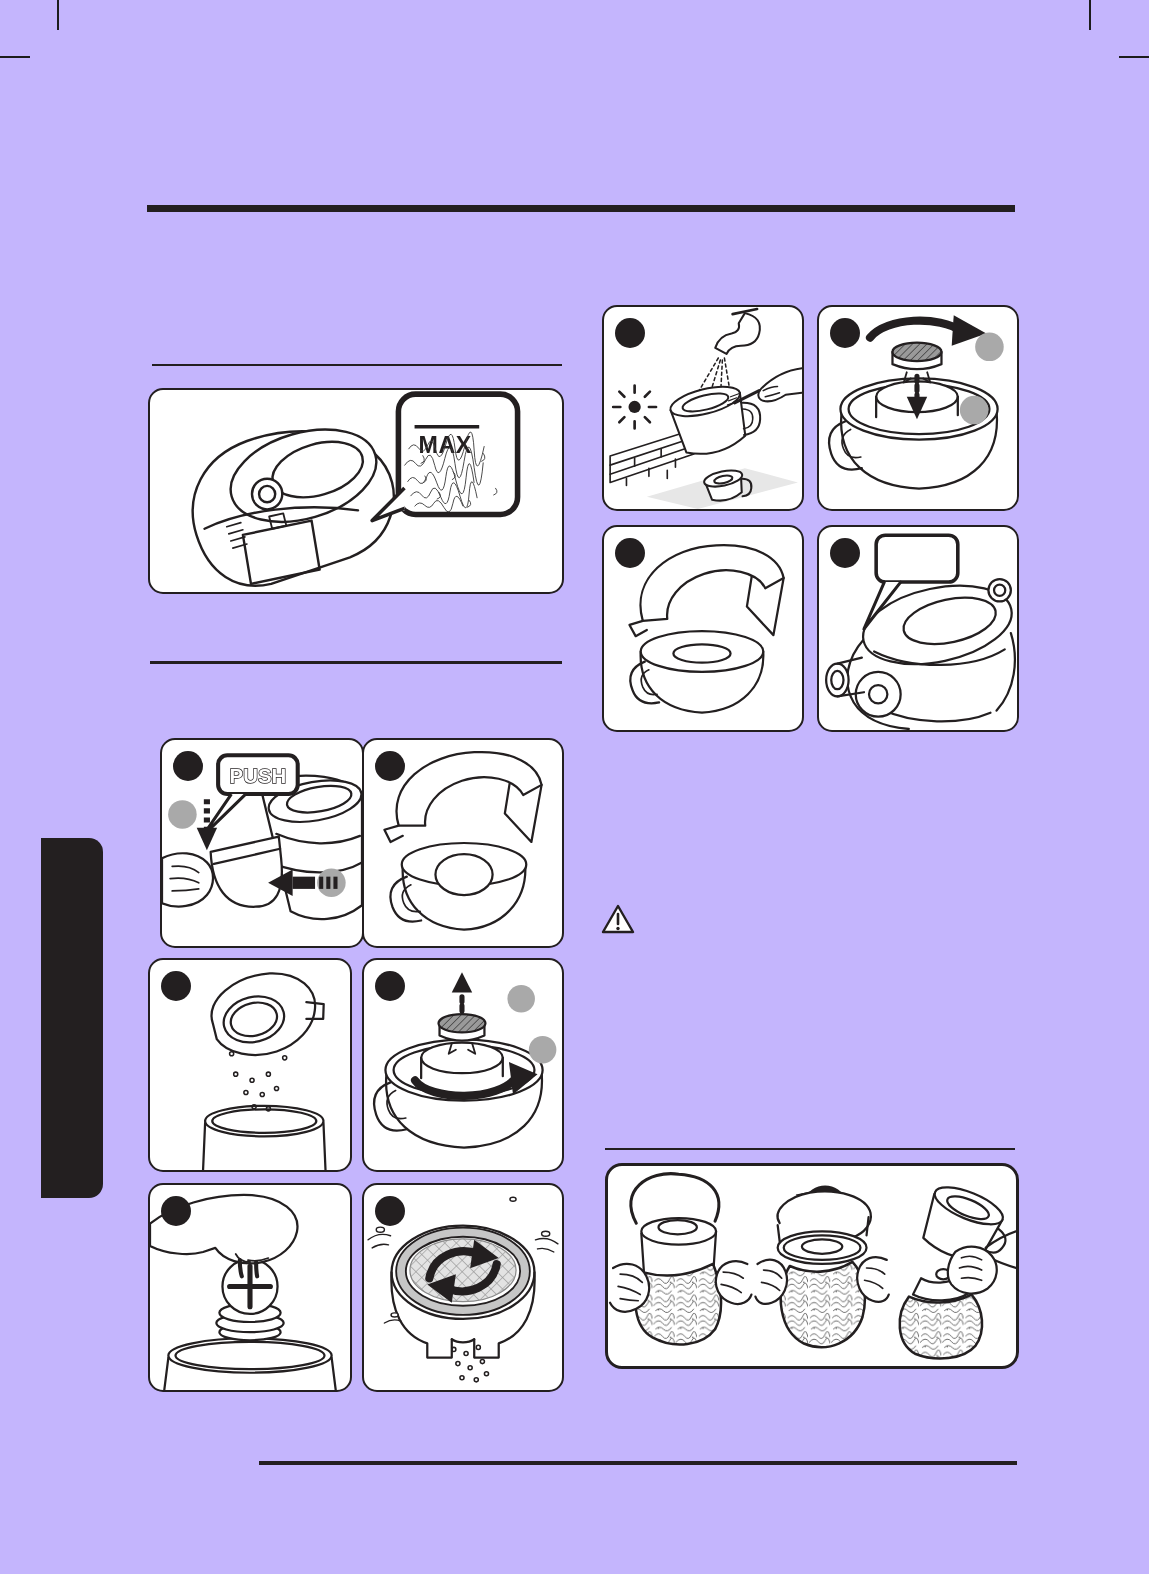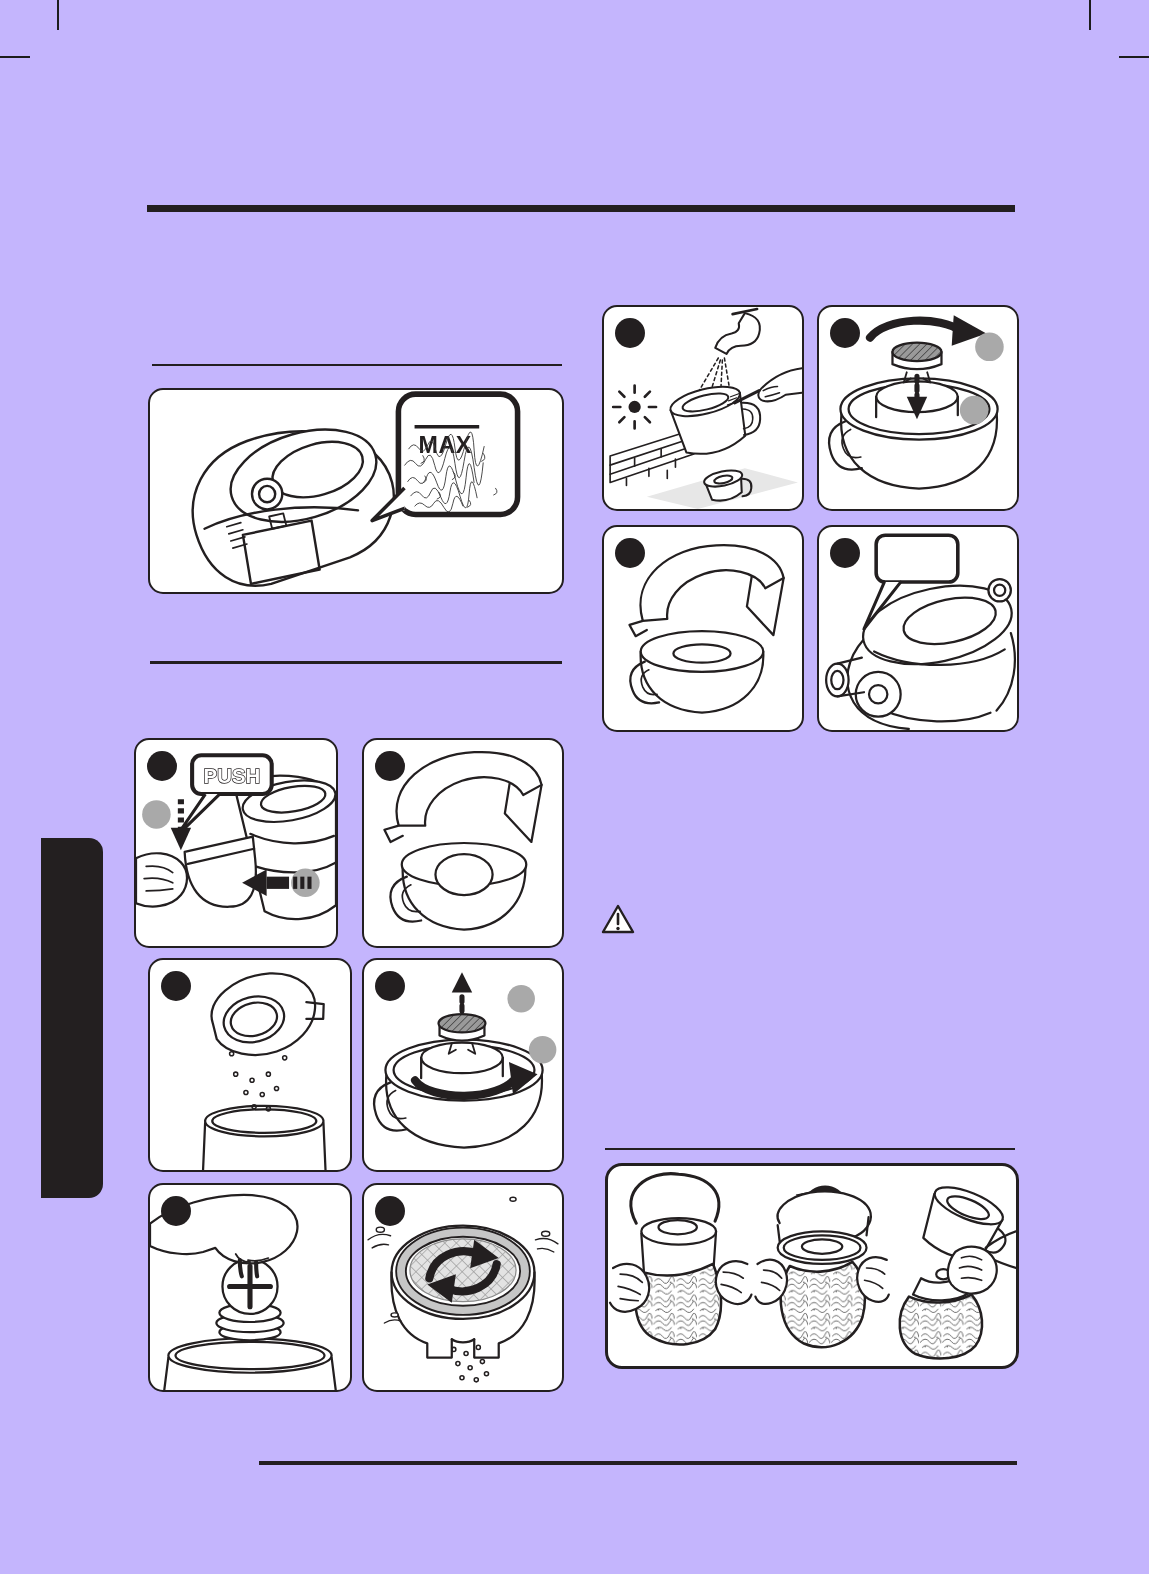--- a/index.html
+++ b/index.html
@@ -74,21 +74,21 @@
           <path d="M252,74 q6,-9 11,-2 t10,-4 t9,6 t10,-7 t10,5 t9,-2 t10,6 t9,-5"></path>
           <path d="M255,90 q5,-8 10,-1 t9,-4 t10,6 t9,-6 t10,4 t10,-3 t8,5"></path>
           <path d="M258,104 q6,-8 11,-1 t9,-3 t10,5 t9,-5 t10,4 t9,-2 t8,4"></path>
           <path d="M262,114 q5,-6 10,-1 t9,-2 t10,4 t9,-4 t10,3"></path>
           <path d="M270,64 q4,6 -2,8 M300,80 q5,5 -1,8 M330,62 q4,6 -2,8 M342,96 q4,5 -2,7 M286,100 q4,5 -2,7 M316,108 q4,5 -2,7 M272,84 q4,5 -2,7"></path>
         </g>
       </g>
     </svg>
   </div>
 
-  <div class="box" style="left:134px;top:738px;width:200px;height:206px">
+  <div class="box" style="left:160px;top:738px;width:200px;height:206px">
     <span class="badge"></span>
     <svg viewBox="0 0 196 202" preserveAspectRatio="none">
       <g stroke="#231f20" stroke-width="2.2" fill="none" stroke-linecap="round" stroke-linejoin="round">
         <g>
           <path d="M96,44 C140,26 186,38 196,54 L196,162 C176,178 148,180 126,168 Z" fill="#ffffff" stroke-width="2.2"></path>
           <ellipse cx="150" cy="60" rx="46" ry="19" transform="rotate(-10 150 60)" fill="#ffffff"></ellipse>
           <ellipse cx="154" cy="58" rx="32" ry="12" transform="rotate(-10 154 58)"></ellipse>
           <path d="M112,92 C140,104 170,104 194,94 M106,120 C140,134 176,132 196,120"></path>
         </g>
         <g transform="rotate(-6 85 130)">

